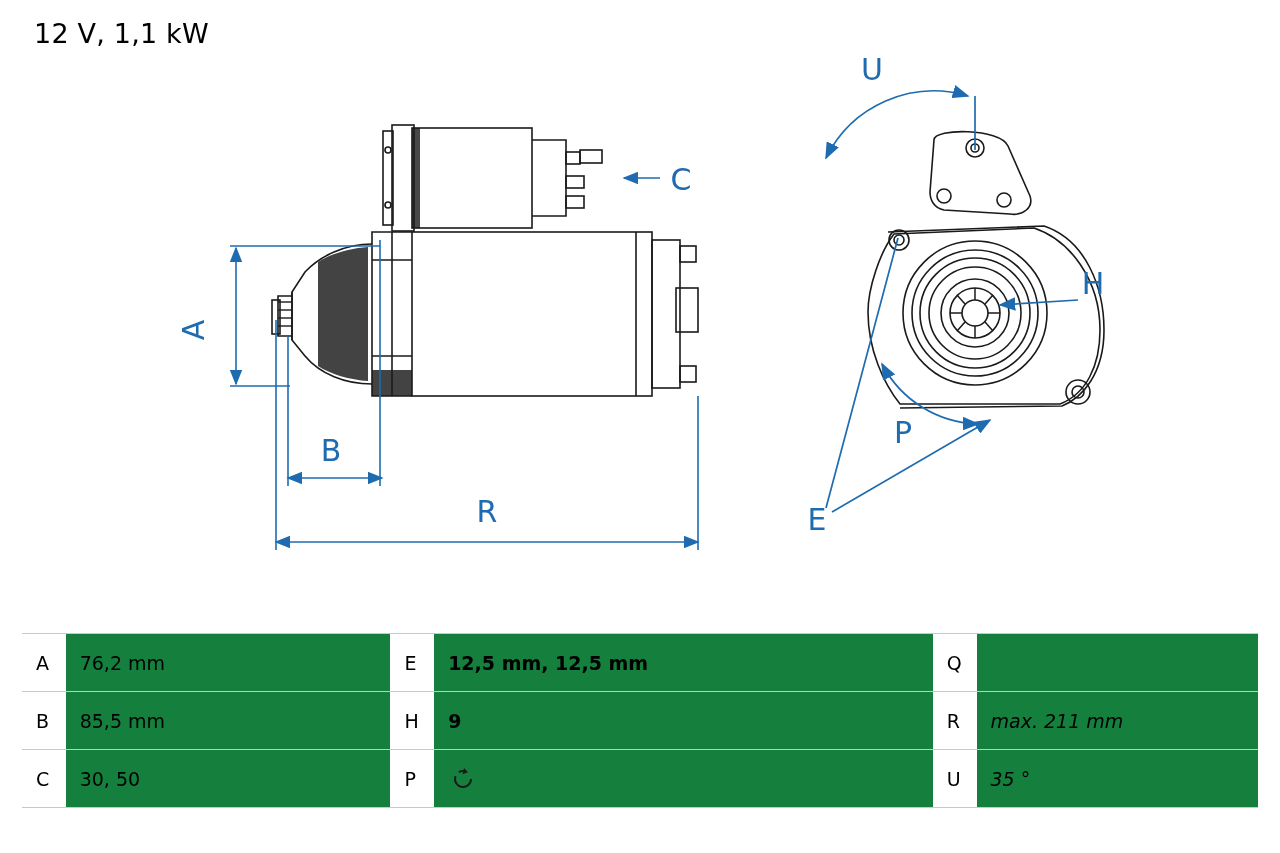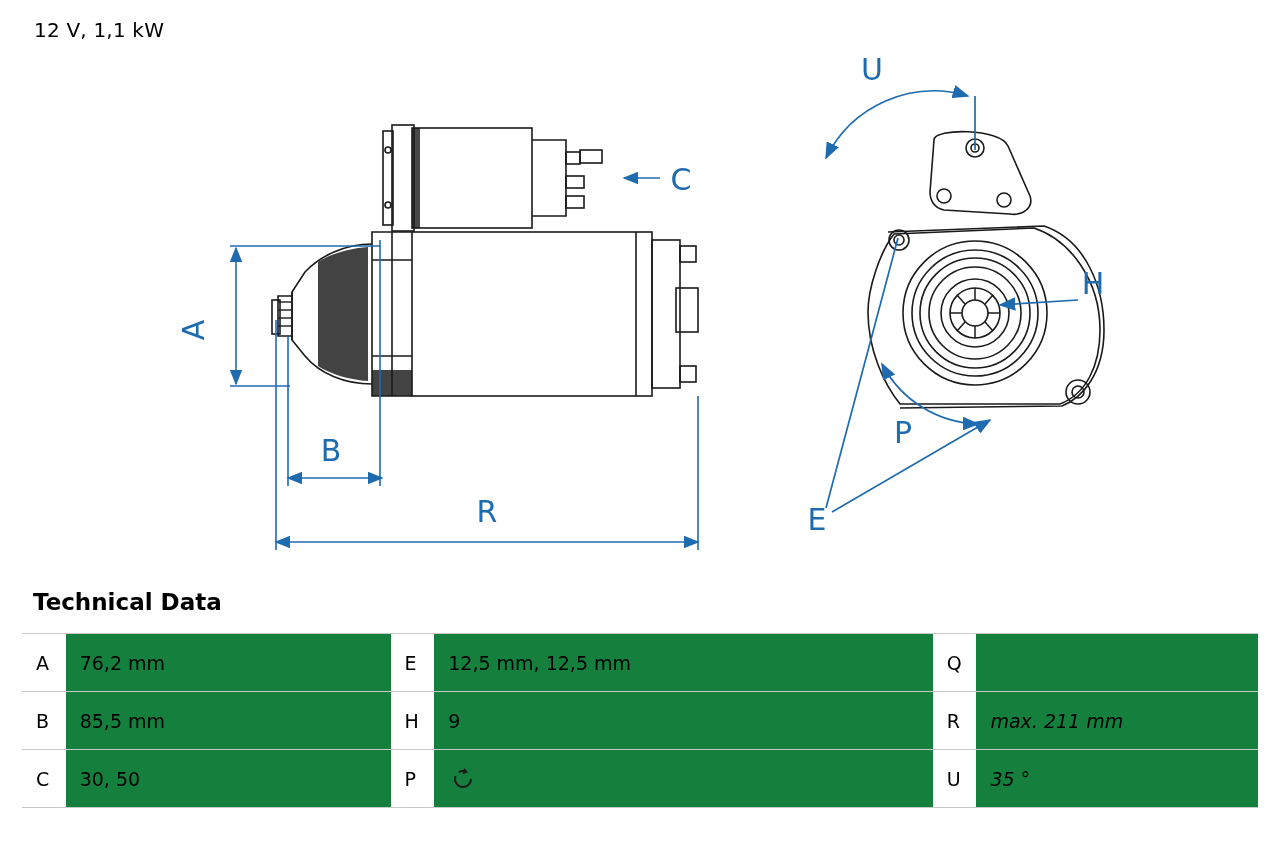--- a/index.html
+++ b/index.html
@@ -17,21 +17,21 @@
   }
   .page {
     position: relative;
     width: 1280px;
     height: 853px;
   }
   .title {
     position: absolute;
     left: 34px;
     top: 18px;
-    font-size: 20px;
+    font-size: 27px;
     font-weight: 400;
     letter-spacing: 0.2px;
     color: #000;
   }
   .drawing {
     position: absolute;
     left: 0;
     top: 0;
     width: 1280px;
     height: 580px;
@@ -61,21 +61,21 @@
     white-space: nowrap;
   }
   table.tech tr td.key {
     width: 30px;
     background: #ffffff;
   }
   table.tech tr td.val {
     background: #15803d;
   }
   td.val-a { width: 315px; }
-  td.val-e { width: 490px; }
+  td.val-e { width: 490px; font-weight: bold; }
   td.val-q { width: 270px; font-style: italic; }
   .sym-p {
     display: inline-block;
     width: 30px;
     height: 30px;
     position: relative;
     vertical-align: middle;
   }
 </style>
 </head>
@@ -203,21 +203,20 @@
     </g>
     <g fill="#1f6bb0" font-family="DejaVu Sans, sans-serif" font-size="30">
       <text x="872" y="80" text-anchor="middle">U</text>
       <text x="1093" y="294" text-anchor="middle">H</text>
       <text x="903" y="443" text-anchor="middle">P</text>
       <text x="817" y="530" text-anchor="middle">E</text>
       <line x1="1078" y1="300" x2="1000" y2="305" stroke="#1f6bb0" stroke-width="1.7" marker-end="url(#arrH)"></line>
     </g>
   </svg>
 
-  <div class="tech-title">Technical Data</div>
 
   <table class="tech">
     <tbody>
       <tr>
         <td class="key">A</td>
         <td class="val val-a">76,2 mm</td>
         <td class="key">E</td>
         <td class="val val-e">12,5 mm, 12,5 mm</td>
         <td class="key">Q</td>
         <td class="val val-q"></td>

